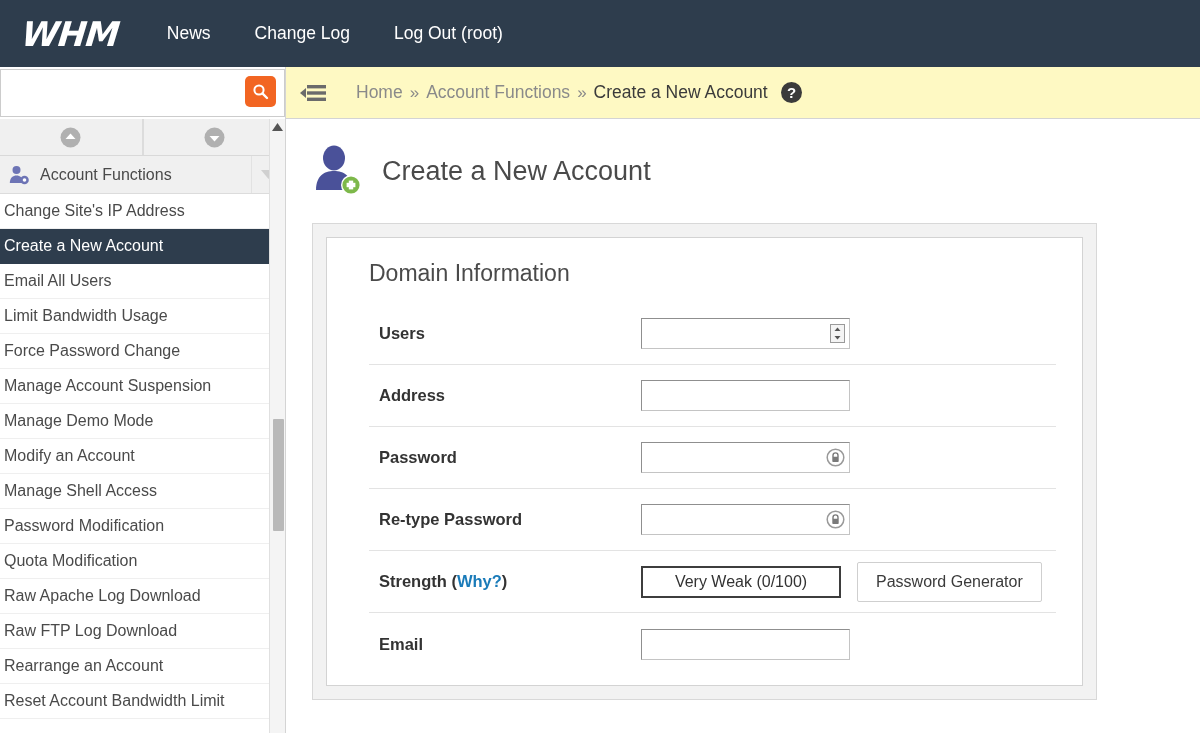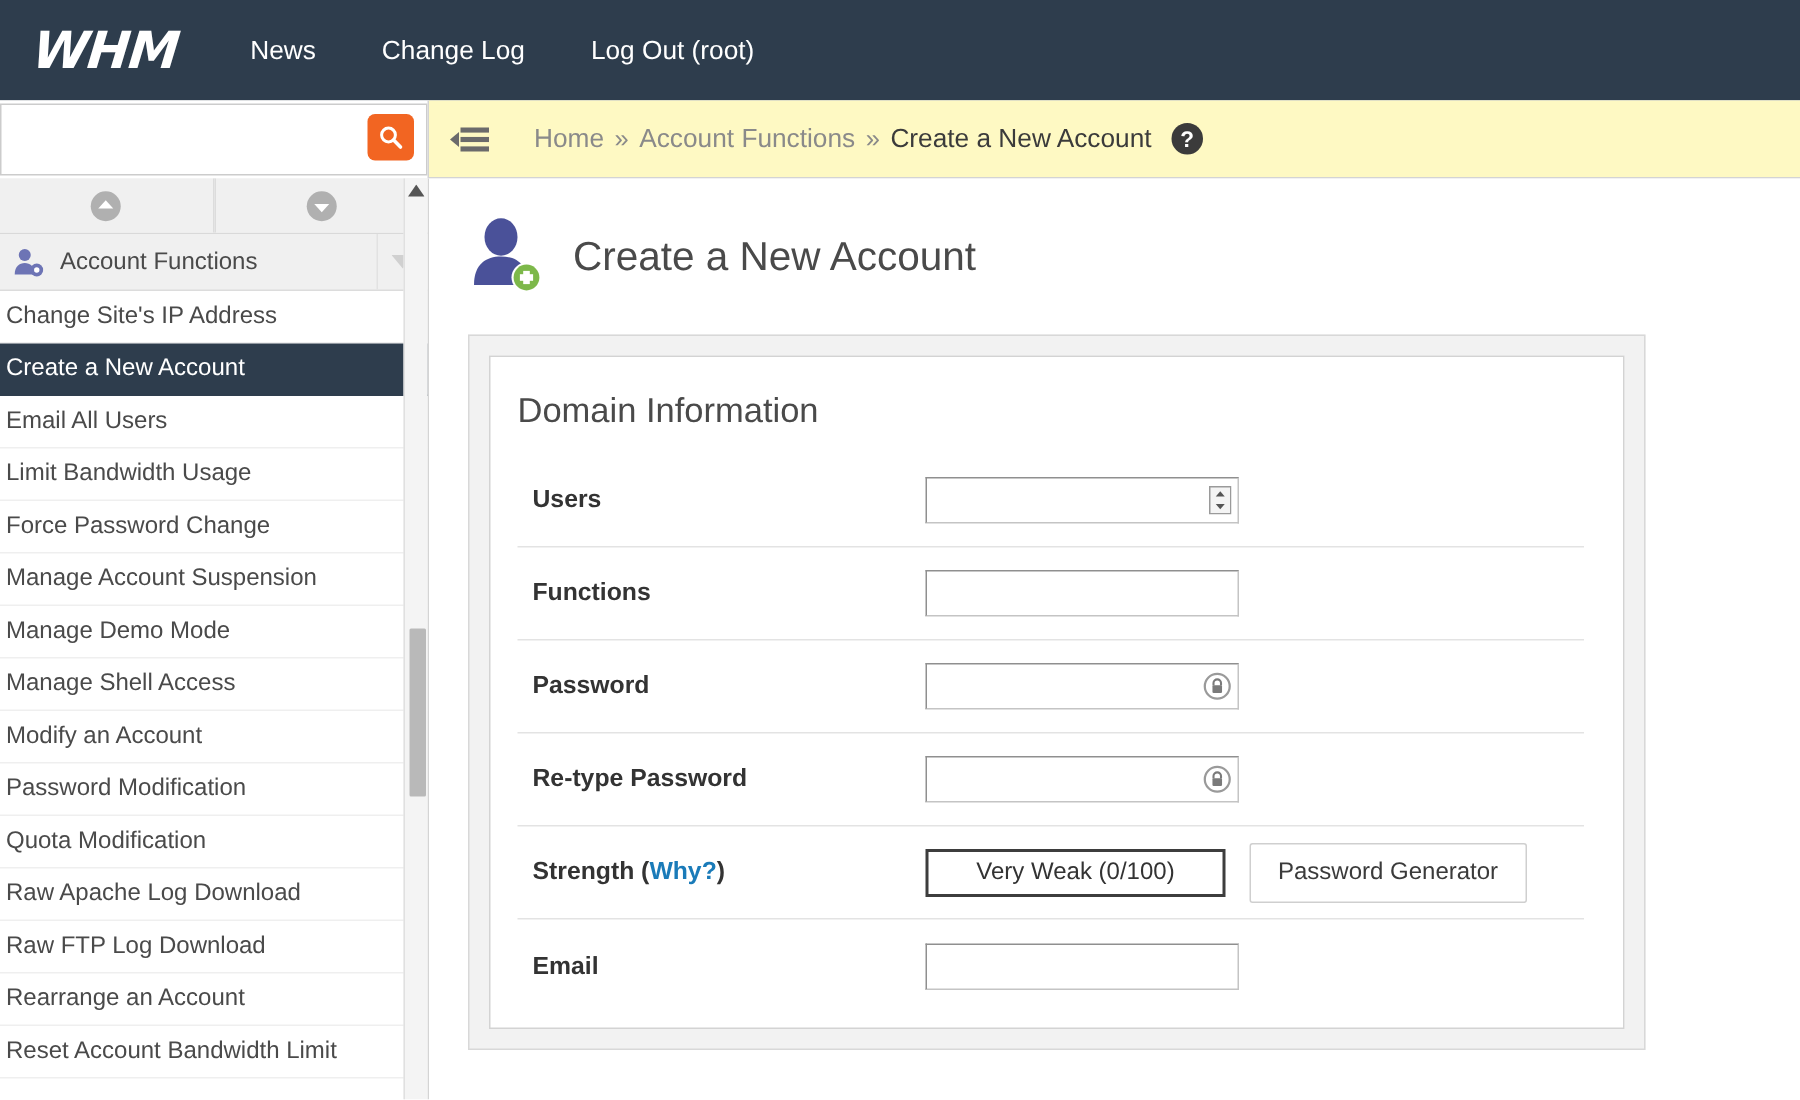--- a/index.html
+++ b/index.html
@@ -231,21 +231,21 @@
 
   #panel-outer {
     width: 785px;
     background: #f2f2f2;
     border: 1px solid #d8d8d8;
     padding: 13px;
   }
   #panel-inner {
     background: #ffffff;
     border: 1px solid #d3d3d3;
-    padding: 22px 26px 10px 18px;
+    padding: 22px 26px 10px 42px;
   }
   #section-title {
     font-size: 23px;
     color: #4a4a4a;
     margin-bottom: 16px;
   }
 
   .form-row {
     display: flex;
     align-items: center;
@@ -395,22 +395,22 @@
     </div>
 
     <div id="navlist">
         <div class="nav-item">Change Site's IP Address</div>
         <div class="nav-item active" style="background: rgb(46, 61, 77); border-bottom-color: rgb(46, 61, 77);">Create a New Account</div>
         <div class="nav-item">Email All Users</div>
         <div class="nav-item">Limit Bandwidth Usage</div>
         <div class="nav-item">Force Password Change</div>
         <div class="nav-item">Manage Account Suspension</div>
         <div class="nav-item">Manage Demo Mode</div>
+        <div class="nav-item">Modify an Account</div>
         <div class="nav-item">Manage Shell Access</div>
-        <div class="nav-item">Modify an Account</div>
         <div class="nav-item">Password Modification</div>
         <div class="nav-item">Quota Modification</div>
         <div class="nav-item">Raw Apache Log Download</div>
         <div class="nav-item">Raw FTP Log Download</div>
         <div class="nav-item">Rearrange an Account</div>
         <div class="nav-item">Reset Account Bandwidth Limit</div>
       </div>
 
     <div id="sb-scroll">
       <div id="sb-up">
@@ -450,21 +450,21 @@
                   <rect x="0.5" y="0.5" width="14" height="18" fill="#f4f4f4" stroke="#9a9a9a"></rect>
                   <polygon points="7.5,3.5 10.5,7 4.5,7" fill="#555555"></polygon>
                   <polygon points="7.5,15.5 4.5,12 10.5,12" fill="#555555"></polygon>
                 </svg>
               </span>
             </span>
           </div>
         </div>
 
         <div class="form-row">
-          <div class="row-label">Functions</div>
+          <div class="row-label">Address</div>
           <div class="row-field">
             <input class="txtinput plain" type="text" placeholder="" style="">
           </div>
         </div>
 
         <div class="form-row">
           <div class="row-label">Password</div>
           <div class="row-field">
             <span class="field-wrap">
               <input class="txtinput" type="password" placeholder="" style="">

